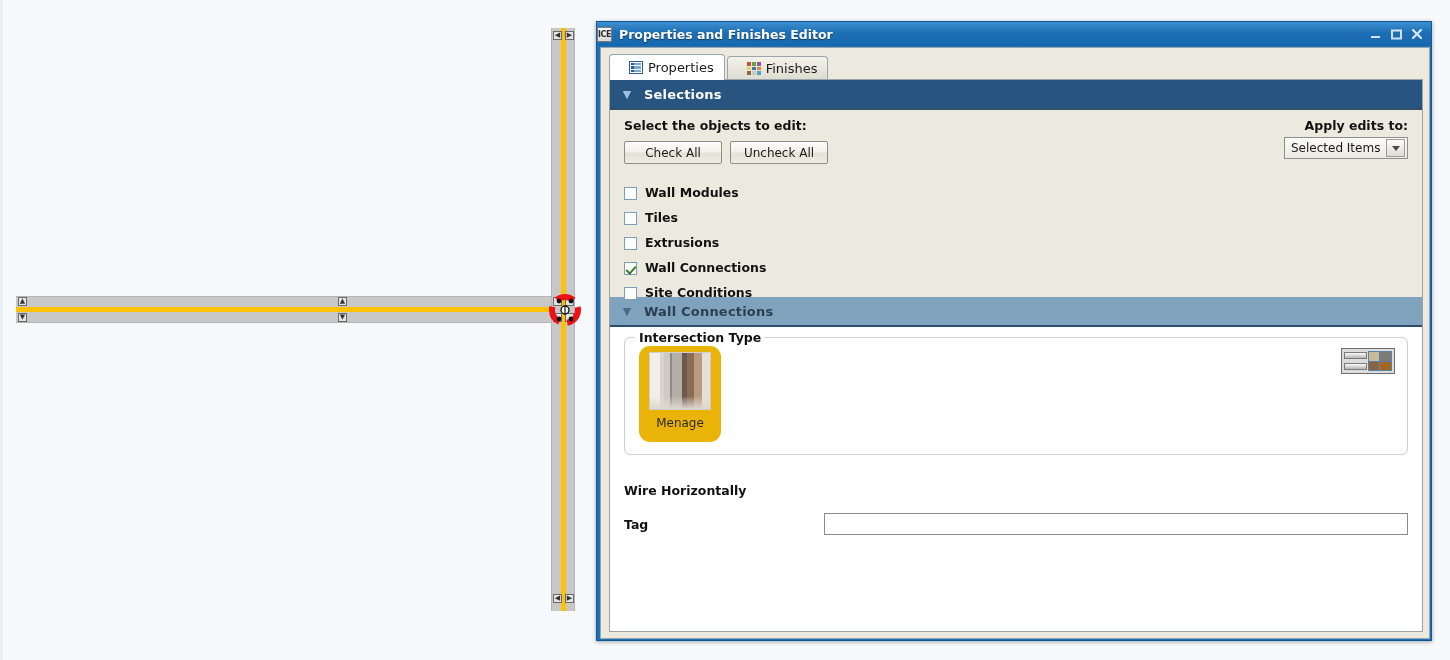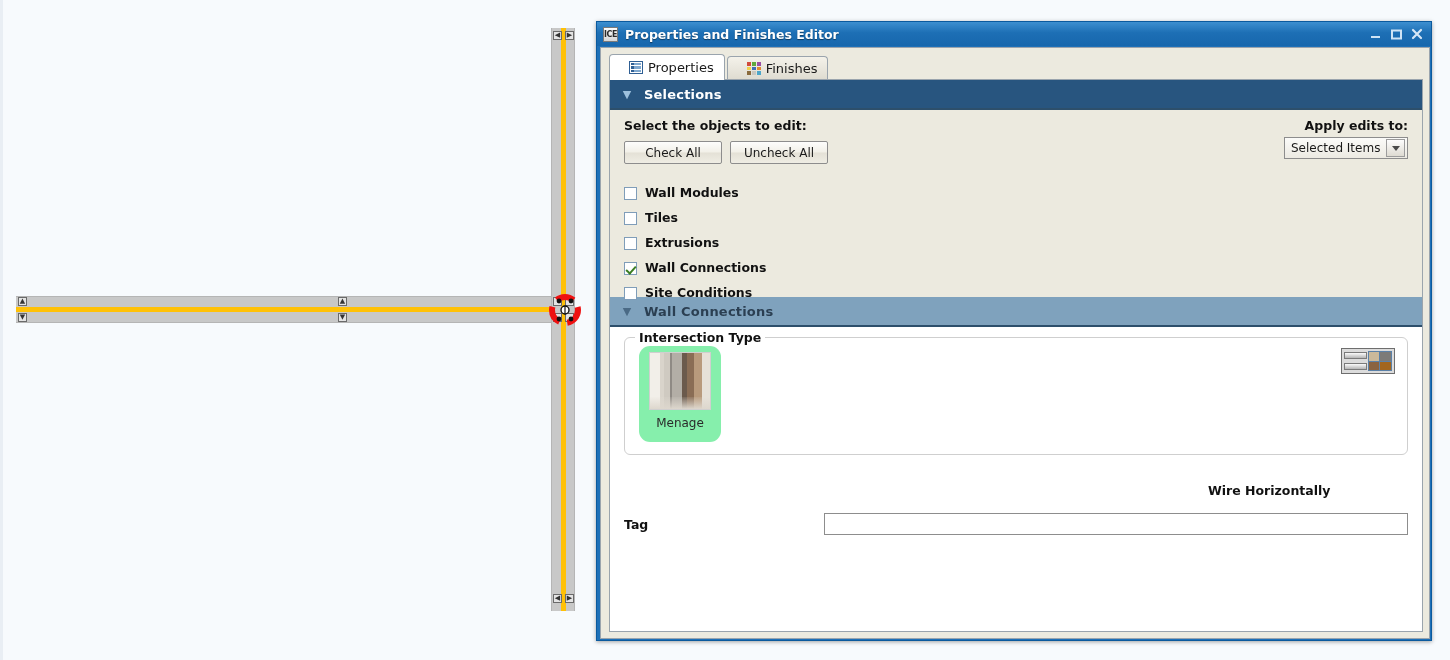--- a/index.html
+++ b/index.html
@@ -104,21 +104,21 @@
     background: #1d70b8;
     border: 1px solid #0b5a9e;
     box-sizing: border-box;
     box-shadow: 0 1px 4px rgba(0,0,0,0.35);
   }
   .dlg-titlebar {
     height: 24px;
     background: linear-gradient(to bottom, #3d8fd0 0%, #1d6fb5 45%, #1767ad 100%);
     display: flex;
     align-items: center;
-    padding: 0 4px 0 6px;
+    padding: 0 4px 0 0;
     box-sizing: border-box;
   }
   .dlg-icon {
     width: 15px; height: 15px;
     background: linear-gradient(to bottom,#fdfdfd,#d6d6d6);
     border: 1px solid #7a7a7a;
     box-sizing: border-box;
     font-size: 8px;
     font-weight: bold;
     line-height: 13px;
@@ -371,21 +371,21 @@
     left: 10px;
     background: #ffffff;
     padding: 0 4px;
     font-weight: bold;
     font-size: 12.5px;
     color: #111;
   }
   .thumb-item {
     width: 82px;
     height: 96px;
-    background: #86efac;
+    background: #eab308;
     border-radius: 11px;
     display: flex;
     flex-direction: column;
     align-items: center;
     padding-top: 6px;
     box-sizing: border-box;
     margin-left: 4px;
   }
   .thumb-img {
     width: 62px; height: 58px;
@@ -454,21 +454,20 @@
     padding: 1px;
     box-sizing: border-box;
   }
   .vt-right i { display: block; }
 
   .form-rows { margin-top: 18px; }
   .form-row {
     display: flex;
     align-items: center;
     height: 34px;
-    justify-content: flex-end;
   }
   .form-label {
     width: 200px;
     font-weight: bold;
     font-size: 12.5px;
     color: #111;
   }
   .input-combo {
     flex: 1;
     height: 22px;

